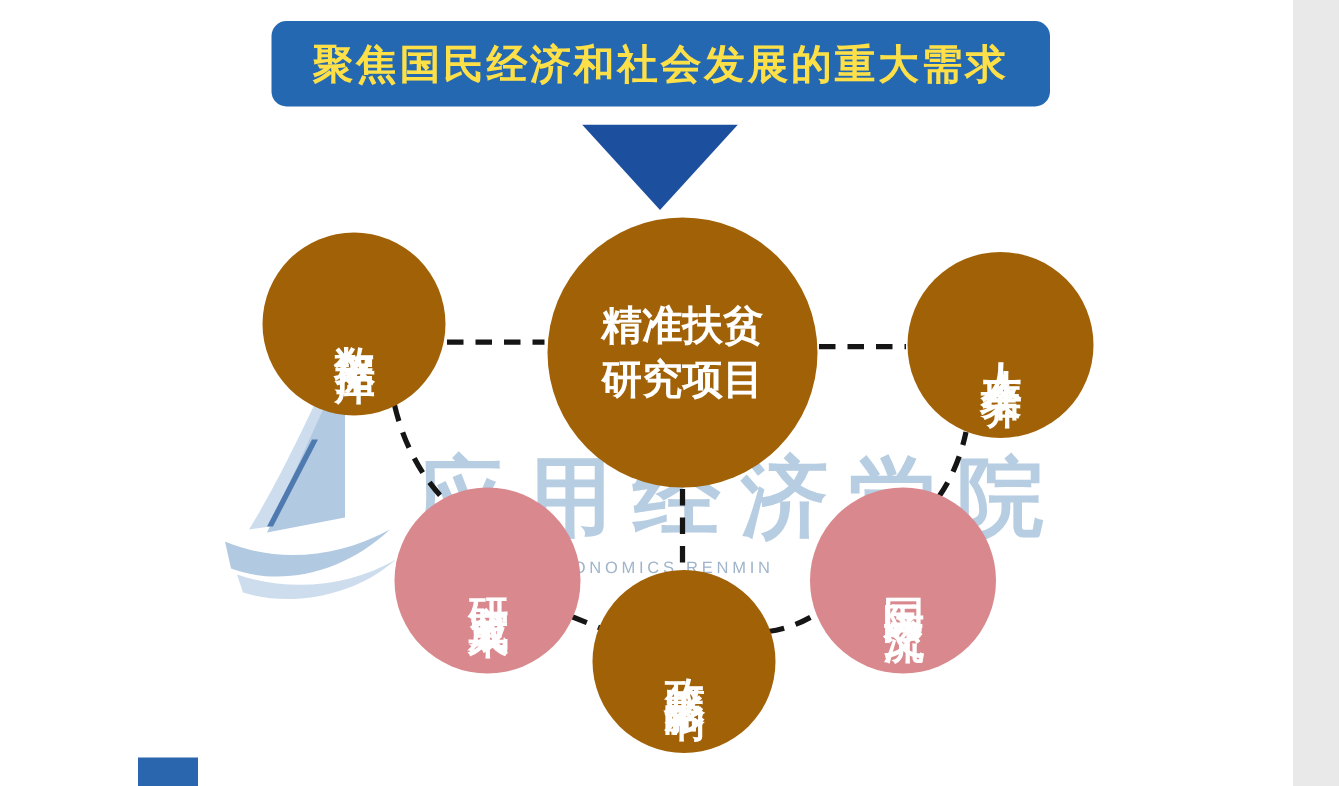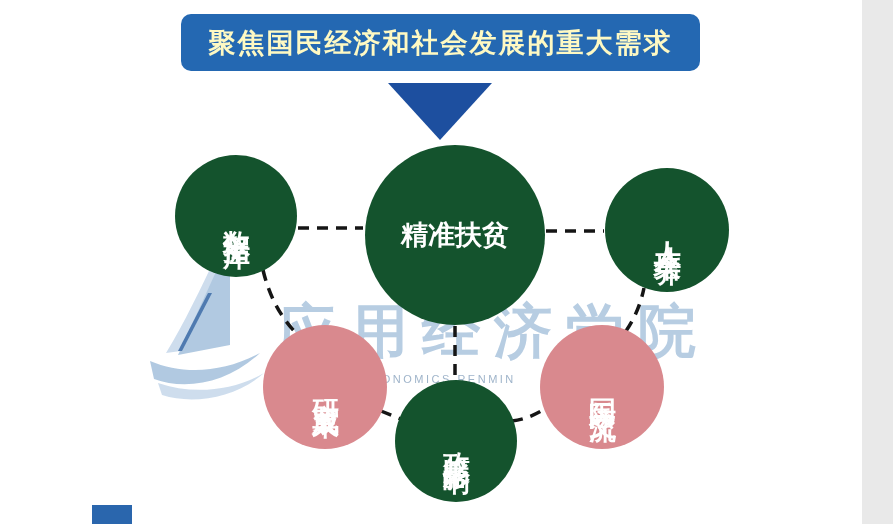--- a/index.html
+++ b/index.html
@@ -20,29 +20,29 @@
     font-size:11px;color:#9fb4ca;letter-spacing:2.5px;white-space:nowrap;
   }
   .wm-footer{position:absolute;left:92px;top:505px;width:40px;height:19px;background:#2a66ad;}
   
   .connectors{position:absolute;left:0;top:0;width:893px;height:524px;z-index:2;}
   
   .banner{
     position:absolute;left:181px;top:14px;width:519px;height:57px;z-index:4;
     background:#2468b2;border-radius:10px;display:flex;align-items:center;justify-content:center;
   }
-  .banner-text{color:#fef9c3;font-size:27px;font-weight:bold;letter-spacing:2px;}
+  .banner-text{color:#fde047;font-size:27px;font-weight:bold;letter-spacing:2px;}
   .down-arrow{position:absolute;left:388px;top:83px;z-index:4;line-height:0;}
   
   .node{
     position:absolute;border-radius:50%;z-index:3;
     display:flex;align-items:center;justify-content:center;
     color:#fff;font-weight:bold;text-align:center;
   }
-  .node.blue{background:#14532d;}
+  .node.blue{background:#a16207;}
   .node.pink{background:#d9898e;}
   .node-center{left:365px;top:145px;width:180px;height:180px;font-size:27px;line-height:36px;}
   .node-database{left:175px;top:155px;width:122px;height:122px;}
   .node-talent{left:605px;top:168px;width:124px;height:124px;}
   .node-research{left:263px;top:325px;width:124px;height:124px;}
   .node-policy{left:395px;top:380px;width:122px;height:122px;}
   .node-international{left:540px;top:325px;width:124px;height:124px;}
   .vlabel{
     writing-mode:vertical-rl;text-orientation:upright;
     font-size:27px;font-weight:bold;letter-spacing:5px;line-height:1;
@@ -88,20 +88,21 @@
 
   <div class="down-arrow">
     <svg width="104" height="57" viewBox="0 0 104 57" xmlns="http://www.w3.org/2000/svg">
       <polygon points="0,0 104,0 52,57" fill="#1d4f9f"></polygon>
     </svg>
   </div>
 
   <div class="node blue node-center">
     <div class="center-lines">
       <span>精准扶贫</span>
+      <span>研究项目</span>
     </div>
   </div>
 
   <div class="node blue node-database">
     <span class="vlabel">数据库</span>
   </div>
 
   <div class="node blue node-talent">
     <span class="vlabel">人才培养</span>
   </div>

